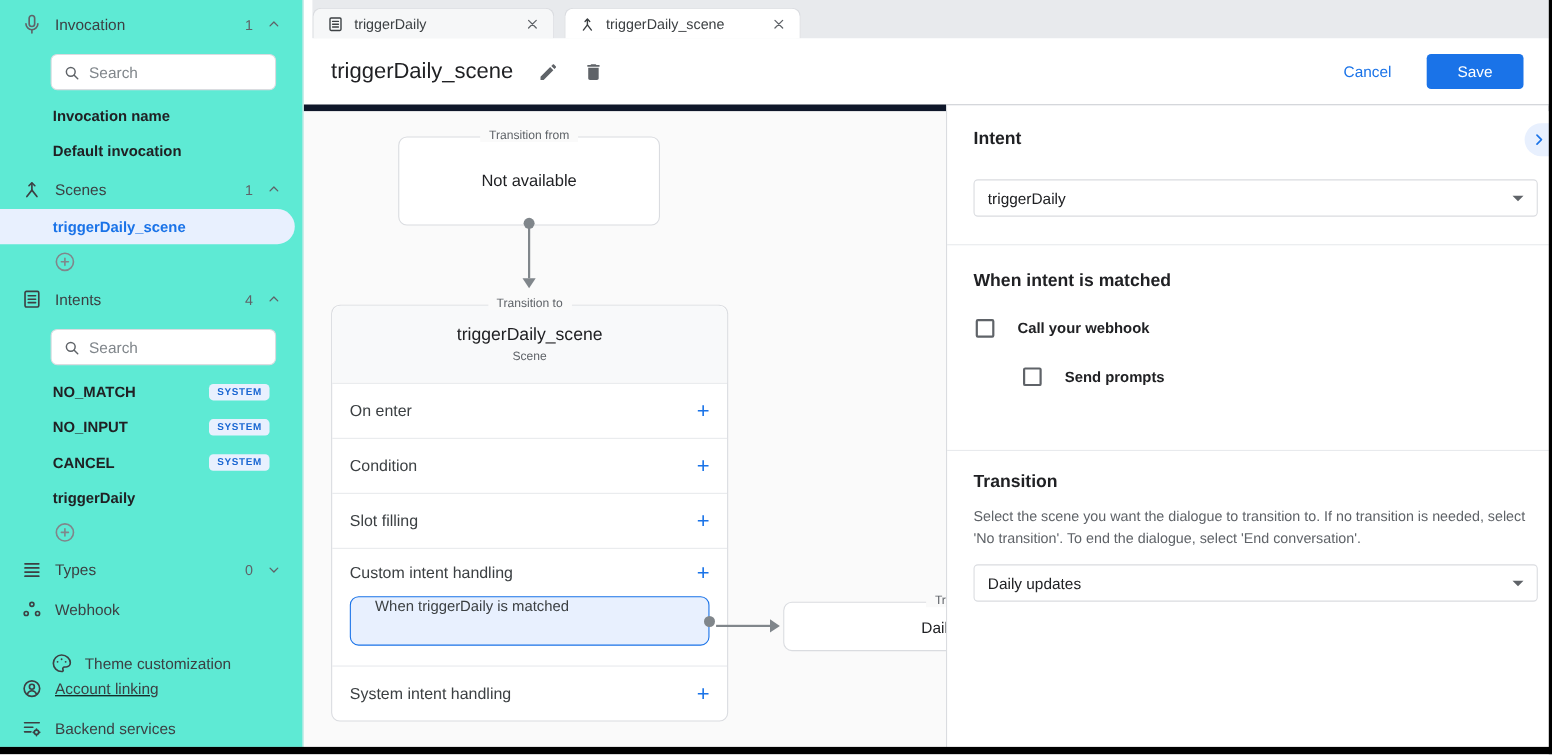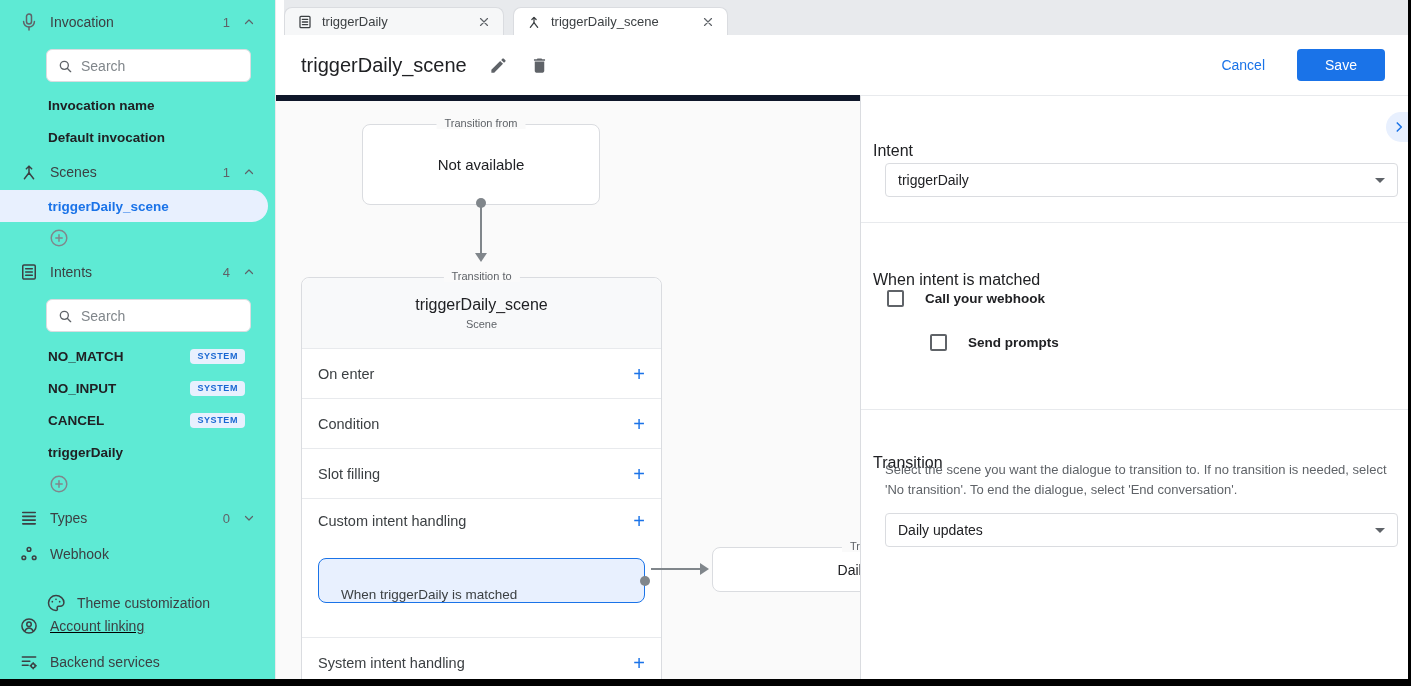--- a/index.html
+++ b/index.html
@@ -106,38 +106,38 @@
   .scene-head { height:70px; background:#f8f9fa; border-radius:8px 8px 0 0; display:flex;
                 flex-direction:column; align-items:center; justify-content:center; gap:4px; }
   .scene-head-title { font-size:16px; color:#202124; }
   .scene-head-sub { font-size:11px; color:#5f6368; }
   .scene-row { height:50px; border-top:1px solid #e8eaed; display:flex; align-items:center;
                justify-content:space-between; padding:0 16px; }
   .scene-row-label { font-size:14.5px; color:#3c4043; }
   .add-icon { color:#1a73e8; font-size:20px; font-weight:400; cursor:pointer; line-height:1; }
   .custom-block { border-top:1px solid #e8eaed; padding-bottom:18px; }
   .custom-label-row { height:43px; display:flex; align-items:center; justify-content:space-between; padding:0 16px; }
-  .matched-row { position:relative; margin:16px 16px; height:45px; background:#e8f0fe;
-                 border:1.5px solid #1a73e8; border-radius:8px; display:flex; align-items:flex-end;
+  .matched-row { position:relative; margin:0 16px; height:45px; background:#e8f0fe;
+                 border:1.5px solid #1a73e8; border-radius:8px; display:flex; align-items:flex-start;
                  padding:0 22px; font-size:13.5px; color:#3c4043; cursor:pointer; }
   .matched-dot { position:absolute; right:-6px; top:50%; margin-top:-5px; width:10px; height:10px;
                  border-radius:50%; background:#80868b; }
   .hline { position:absolute; left:375px; top:467px; width:49px; height:2px; background:#80868b; }
   .arrow-right { position:absolute; left:424px; top:462px; width:0; height:0;
                  border-top:6px solid transparent; border-bottom:6px solid transparent;
                  border-left:9px solid #80868b; }
   .target-card { position:absolute; left:436px; top:446px; width:336px; height:45px; background:#fff;
                  border:1px solid #dadce0; border-radius:8px; }
   .target-content { height:100%; display:flex; align-items:center; justify-content:center;
                     font-size:14px; color:#202124; }
 
   
   .panel { position:absolute; left:860px; top:95px; right:3px; bottom:7px; background:#fff;
            border-left:1px solid #dadce0; border-top:1px solid #e8eaed; z-index:2; }
-  .panel-h { position:absolute; left:12px; font-size:16px; color:#202124; font-weight:400;margin-top:24px; }
+  .panel-h { position:absolute; left:24px; font-size:16px; color:#202124; font-weight:700; }
   #intent-h  { top:22px; }
   #matched-h { top:151px; }
   #trans-h   { top:334px; }
   .dd { position:absolute; left:24px; width:513px; height:34px; border:1px solid #dadce0;
         border-radius:4px; background:#fff; display:flex; align-items:center; padding:0 12px;
         font-size:14px; color:#202124; cursor:pointer; }
   #dd-intent { top:67px; }
   #dd-trans  { top:417px; }
   .caret { margin-left:auto; width:0; height:0; border-left:5px solid transparent;
            border-right:5px solid transparent; border-top:5px solid #5f6368; }

